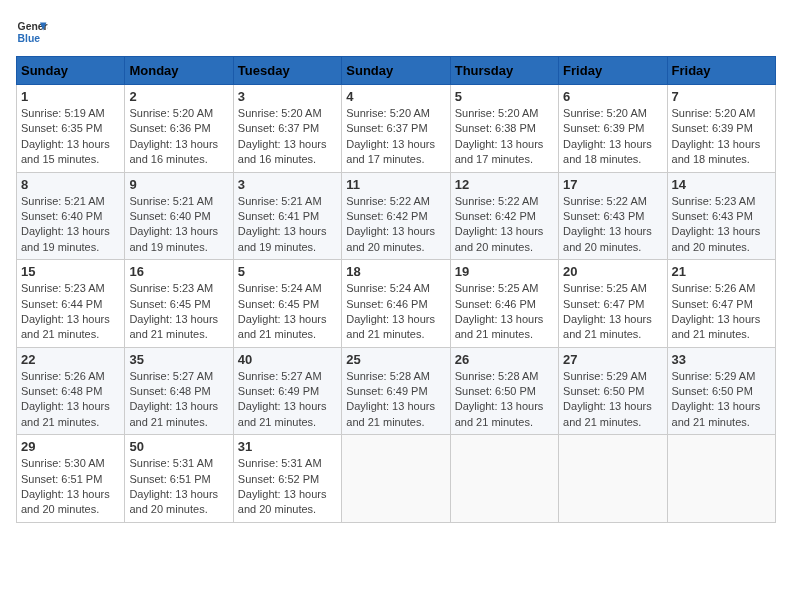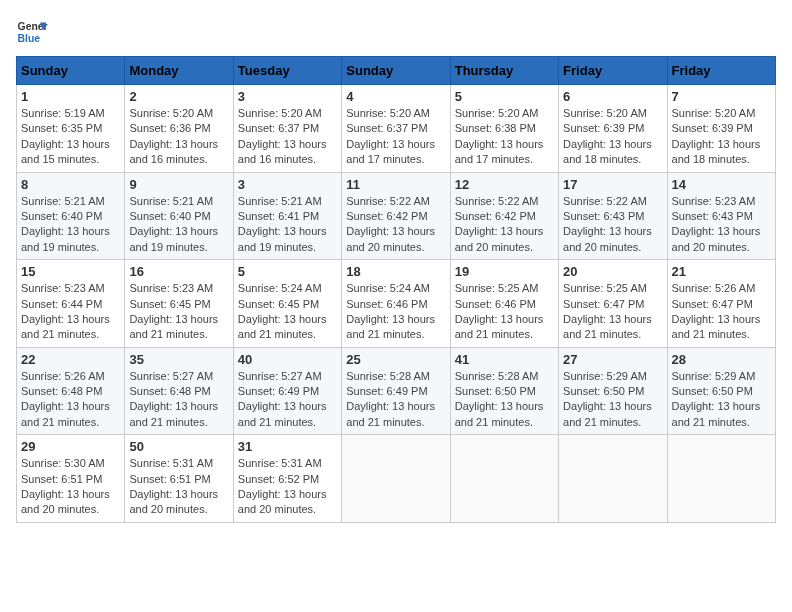--- a/index.html
+++ b/index.html
@@ -206,29 +206,29 @@
         </td>
         <td>
           <span class="day-number">40</span>
           <div class="day-info">Sunrise: 5:27 AM<br>Sunset: 6:49 PM<br>Daylight: 13 hours and 21 minutes.</div>
         </td>
         <td>
           <span class="day-number">25</span>
           <div class="day-info">Sunrise: 5:28 AM<br>Sunset: 6:49 PM<br>Daylight: 13 hours and 21 minutes.</div>
         </td>
         <td>
-          <span class="day-number">41</span>
+          <span class="day-number">26</span>
           <div class="day-info">Sunrise: 5:28 AM<br>Sunset: 6:50 PM<br>Daylight: 13 hours and 21 minutes.</div>
         </td>
         <td>
           <span class="day-number">27</span>
           <div class="day-info">Sunrise: 5:29 AM<br>Sunset: 6:50 PM<br>Daylight: 13 hours and 21 minutes.</div>
         </td>
         <td>
-          <span class="day-number">28</span>
+          <span class="day-number">33</span>
           <div class="day-info">Sunrise: 5:29 AM<br>Sunset: 6:50 PM<br>Daylight: 13 hours and 21 minutes.</div>
         </td>
       </tr>
       <tr>
         <td>
           <span class="day-number">29</span>
           <div class="day-info">Sunrise: 5:30 AM<br>Sunset: 6:51 PM<br>Daylight: 13 hours and 20 minutes.</div>
         </td>
         <td>
           <span class="day-number">50</span>

